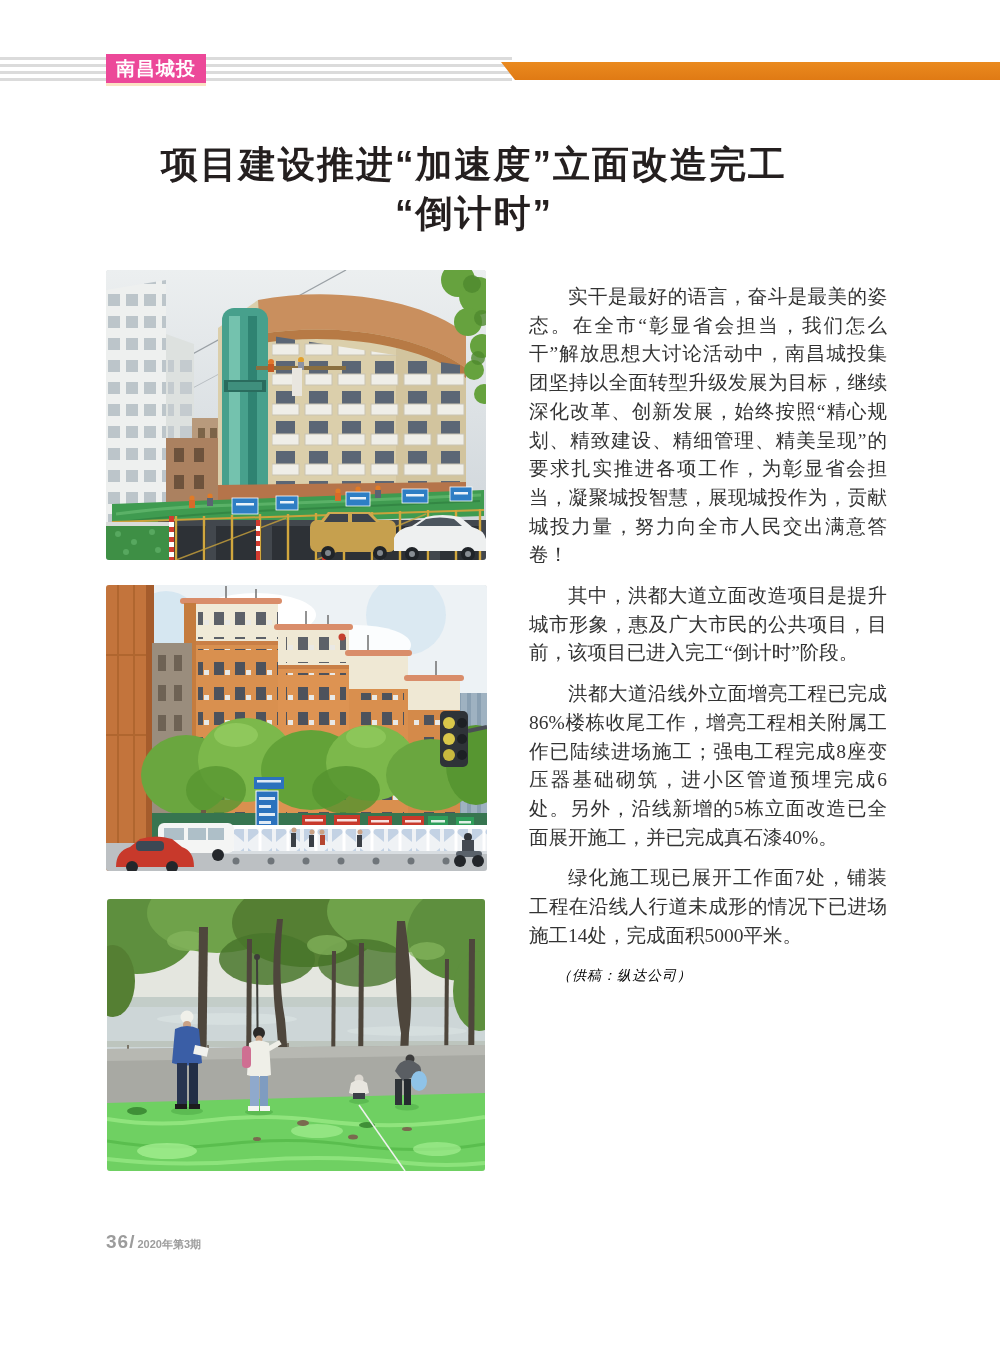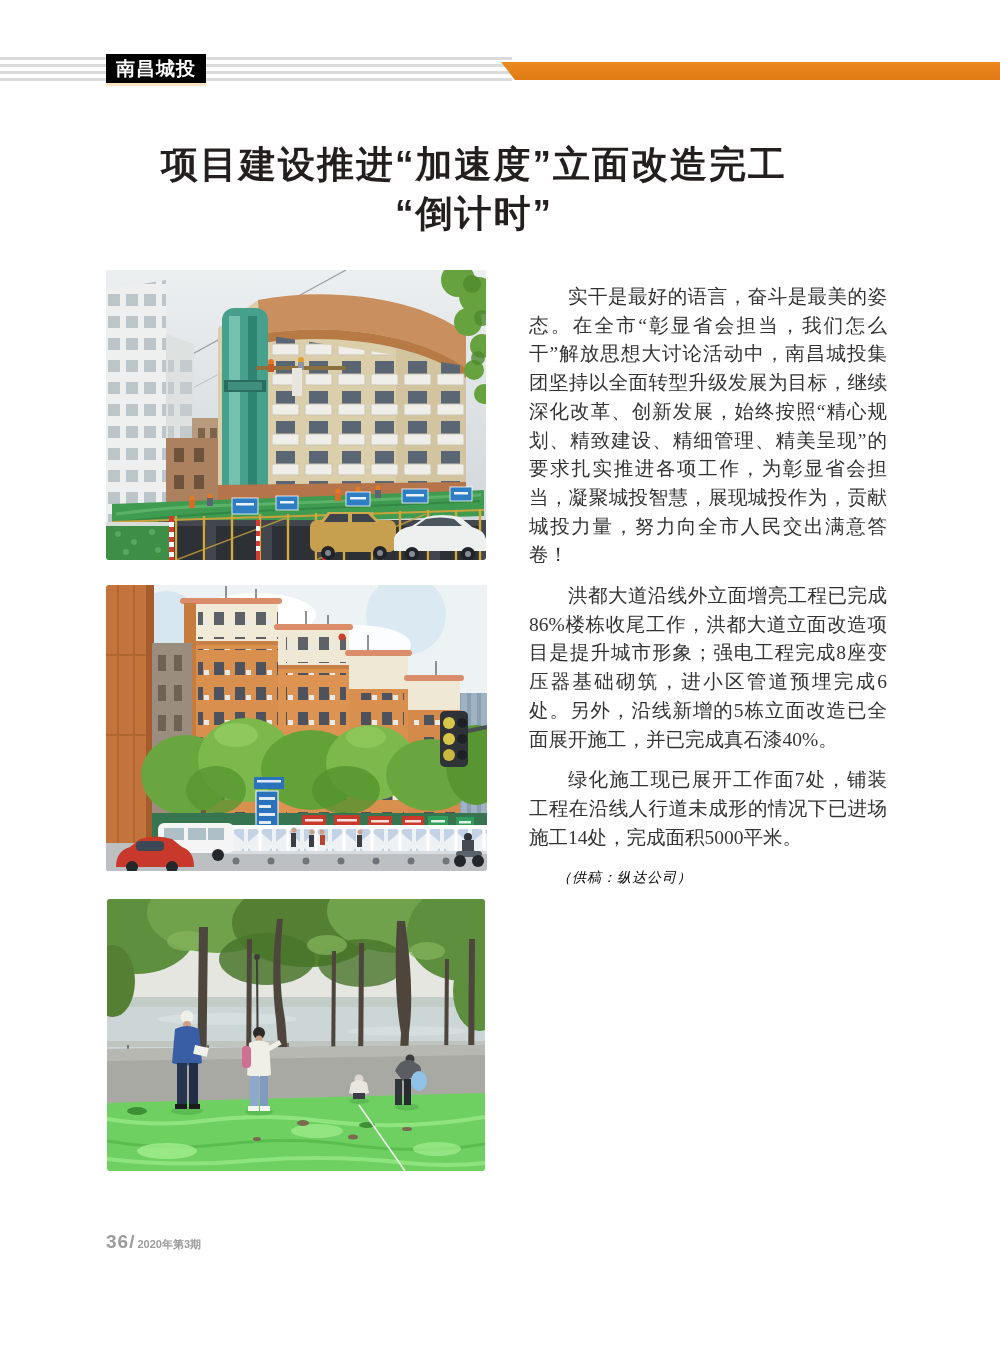--- a/index.html
+++ b/index.html
@@ -6,21 +6,21 @@
   .page {
     position:relative; width:1000px; height:1347px; margin:0 auto;
     background:#ffffff; overflow:hidden;
     font-family:"Liberation Sans", sans-serif;
   }
   
   .stripes { position:absolute; left:0; top:57px; width:512px; }
   .stripes i { display:block; height:3px; background:#dbdbdb; margin-bottom:4px; }
   .badge {
     position:absolute; left:106px; top:54px; width:100px; height:29px;
-    background:#000000; color:#ffffff; font-weight:bold; font-size:19px;
+    background:#ec4899; color:#ffffff; font-weight:bold; font-size:19px;
     display:flex; align-items:center; justify-content:center; letter-spacing:1px;
   }
   .badge-shadow { position:absolute; left:106px; top:83px; width:100px; height:3px; background:#fbe3c4; }
   .banner {
     position:absolute; left:501px; top:62px; width:499px; height:18px;
     background:linear-gradient(#ea8a1f,#e07a14);
     clip-path:polygon(0 0, 100% 0, 100% 100%, 14px 100%);
   }
   
   .title {
@@ -525,21 +525,22 @@
         <path d="M288,172 q6,-14 18,-10 l6,4 q4,4 0,10 l-16,6 Z" fill="#5a5e63"></path>
         <rect x="288" y="180" width="7" height="26" fill="#2f3438"></rect>
         <rect x="297" y="180" width="7" height="26" fill="#262b30"></rect>
         <ellipse cx="312" cy="182" rx="8" ry="10" fill="#8fc3e8"></ellipse>
       </g>
     </svg>
   </div>
 
   <div class="article">
     <p>实干是最好的语言，奋斗是最美的姿态。在全市“彰显省会担当，我们怎么干”解放思想大讨论活动中，南昌城投集团坚持以全面转型升级发展为目标，继续深化改革、创新发展，始终按照“精心规划、精致建设、精细管理、精美呈现”的要求扎实推进各项工作，为彰显省会担当，凝聚城投智慧，展现城投作为，贡献城投力量，努力向全市人民交出满意答卷！</p>
-    <p>洪都大道沿线外立面增亮工程已完成86%楼栋收尾工作，洪都大道立面改造项目是提升城市形象；强电工程完成8座变压器基础砌筑，进小区管道预埋完成6处。另外，沿线新增的5栋立面改造已全面展开施工，并已完成真石漆40%。</p>
+    <p>其中，洪都大道立面改造项目是提升城市形象，惠及广大市民的公共项目，目前，该项目已进入完工“倒计时”阶段。</p>
+    <p>洪都大道沿线外立面增亮工程已完成86%楼栋收尾工作，增亮工程相关附属工作已陆续进场施工；强电工程完成8座变压器基础砌筑，进小区管道预埋完成6处。另外，沿线新增的5栋立面改造已全面展开施工，并已完成真石漆40%。</p>
     <p>绿化施工现已展开工作面7处，铺装工程在沿线人行道未成形的情况下已进场施工14处，完成面积5000平米。</p>
     <p class="byline">（供稿：纵达公司）</p>
   </div>
 
   <div class="footer">
     <span class="num">36/</span>
     <span class="issue">2020年第3期</span>
   </div>
 
 </div>

